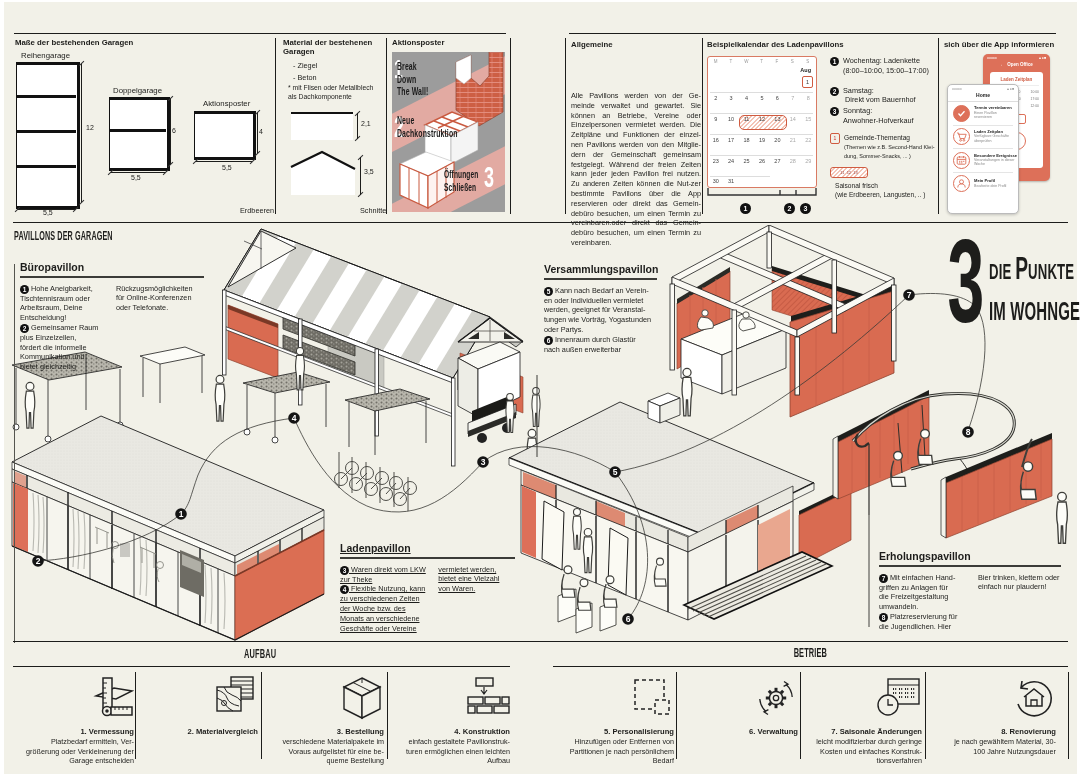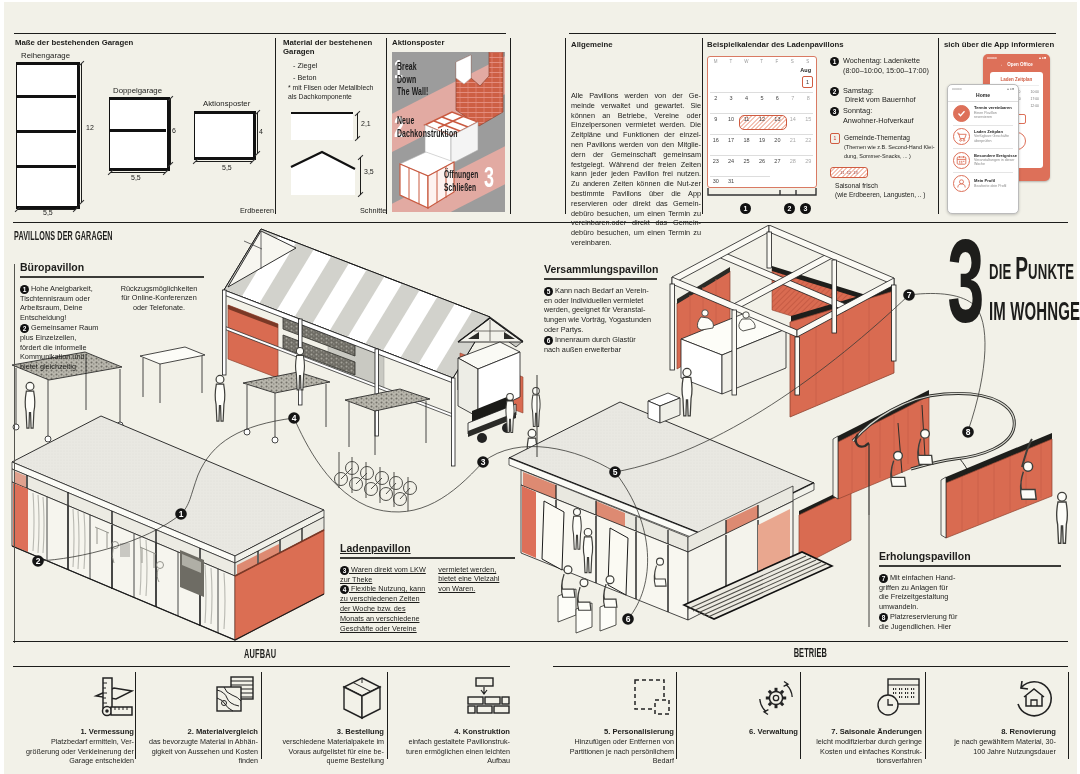--- a/index.html
+++ b/index.html
@@ -750,21 +750,21 @@
         <text x="968" y="210">8</text>
 </g>
 </svg>
 
 <div class="vline" style="left:14px;top:264px;height:379px;width:0.8px;background:#55554f;"></div>
 <div class="abs" style="left:20px;top:261px;width:184px;">
   <div class="ptitle">Büropavillon</div>
   <div style="height:1.5px;background:#3c3c38;margin-top:3px;margin-bottom:6px;"></div>
   <div style="display:flex;gap:14px;">
     <div class="small" style="width:82px;white-space:nowrap;"><span class="num">1</span> Hohe Aneigbarkeit,<br>Tischtennisraum oder<br>Arbeitsraum, Deine<br>Entscheidung!<br><span class="num">2</span> Gemeinsamer Raum<br>plus Einzelzellen,<br>fördert die informelle<br>Kommunikation und<br>bietet gleichzeitig</div>
-    <div class="small" style="width:86px;white-space:nowrap;text-align:center;">Rückzugsmöglichkeiten<br>für Online-Konferenzen<br>oder Telefonate.</div>
+    <div class="small" style="width:86px;white-space:nowrap;">Rückzugsmöglichkeiten<br>für Online-Konferenzen<br>oder Telefonate.</div>
   </div>
 </div>
 
 <div class="abs" style="left:340px;top:542px;width:175px;text-decoration:underline;">
   <div class="ptitle">Ladenpavillon</div>
   <div style="height:1.5px;background:#3c3c38;margin-top:3px;margin-bottom:6px;"></div>
   <div style="display:flex;gap:10px;">
     <div class="small" style="width:92px;white-space:nowrap;"><span class="num">3</span> Waren direkt vom LKW<br>zur Theke<br><span class="num">4</span> Flexible Nutzung, kann<br>zu verschiedenen Zeiten<br>der Woche bzw. des<br>Monats an verschiedene<br>Geschäfte oder Vereine</div>
     <div class="small" style="width:80px;white-space:nowrap;">vermietet werden,<br>bietet eine Vielzahl<br>von Waren.</div>
   </div>
@@ -774,20 +774,21 @@
   <div class="ptitle">Versammlungspavillon</div>
   <div style="height:1.5px;background:#3c3c38;margin-top:3px;margin-bottom:6px;"></div>
   <div class="small" style="white-space:nowrap;"><span class="num">5</span> Kann nach Bedarf an Verein-<br>en oder Individuellen vermietet<br>werden, geeignet für Veranstal-<br>tungen wie Vorträg, Yogastunden<br>oder Partys.<br><span class="num">6</span> Innenraum durch Glastür<br>nach außen erweiterbar</div>
 </div>
 
 <div class="abs" style="left:879px;top:550px;width:182px;">
   <div class="ptitle">Erholungspavillon</div>
   <div style="height:1.5px;background:#3c3c38;margin-top:3px;margin-bottom:6px;"></div>
   <div style="display:flex;gap:11px;">
     <div class="small" style="width:88px;white-space:nowrap;"><span class="num">7</span> Mit einfachen Hand-<br>griffen zu Anlagen für<br>die Freizeitgestaltung<br>umwandeln.<br><span class="num">8</span> Platzreservierung für<br>die Jugendlichen. Hier</div>
+    <div class="small" style="width:83px;white-space:nowrap;">Bier trinken, klettern oder<br>einfach nur plaudern!</div>
   </div>
 </div>
 
 <div class="abs" style="left:933px;top:213px;font-size:118px;font-weight:700;width:37px;text-align:center;"><span style="display:inline-block;transform:scale(.56,1);transform-origin:50% 0;">3</span></div>
 <div class="abs" style="left:989px;top:250px;font-size:32px;font-weight:700;"><span class="condL"><span style="font-size:22px;">DIE </span>P<span style="font-size:22px;">UNKTE</span></span></div>
 <div class="abs" style="left:989px;top:297px;font-size:25px;font-weight:700;"><span class="condL">IM WOHNGEBIETE</span></div>
 
 <div class="hline" style="left:13px;top:641px;width:1055px;"></div>
 <div class="abs" style="left:140px;top:646px;width:240px;text-align:center;font-size:13.5px;"><span class="cond">AUFBAU</span></div>
 <div class="hline" style="left:13px;top:666px;width:497px;"></div>
@@ -820,21 +821,20 @@
   <svg width="44" height="44" viewBox="0 0 44 44">
           <g fill="none" stroke="#222" stroke-width="1.4">
     <rect x="17" y="1" width="22" height="22" fill="#f2f1e8"></rect>
     <path d="M17,5h22 M17,9h22 M17,13h22 M17,17h22 M17,21h22" stroke-width="1"></path>
     <rect x="3" y="11" width="24" height="24" fill="#f2f1e8"></rect>
     <path d="M3,14 q8,2 10,8 t12,8 M3,22 q6,2 8,6 t8,7 M10,11 q2,6 8,8 t9,6" stroke-width="1"></path>
     <circle cx="10" cy="27" r="2.5" stroke-width="1"></circle>
   </g>
         </svg>
   <div class="st">2. Materialvergleich</div>
-  <div class="sb">das bevorzugte Material in Abhän-<br>gigkeit von Aussehen und Kosten<br>finden</div>
 </div>
 <div class="step" style="left:264px;width:120px;">
   <svg width="44" height="44" viewBox="0 0 44 44">
           <g fill="none" stroke="#222" stroke-width="1.4">
     <polygon points="22,2 40,11 22,20 4,11" fill="#f2f1e8"></polygon>
     <polygon points="4,11 22,20 22,42 4,33" fill="#f2f1e8"></polygon>
     <polygon points="22,20 40,11 40,33 22,42" fill="#f2f1e8"></polygon>
     <path d="M13,6.5 31,15.5 M22,2 22,7" stroke-width="1"></path>
   </g>
         </svg>

